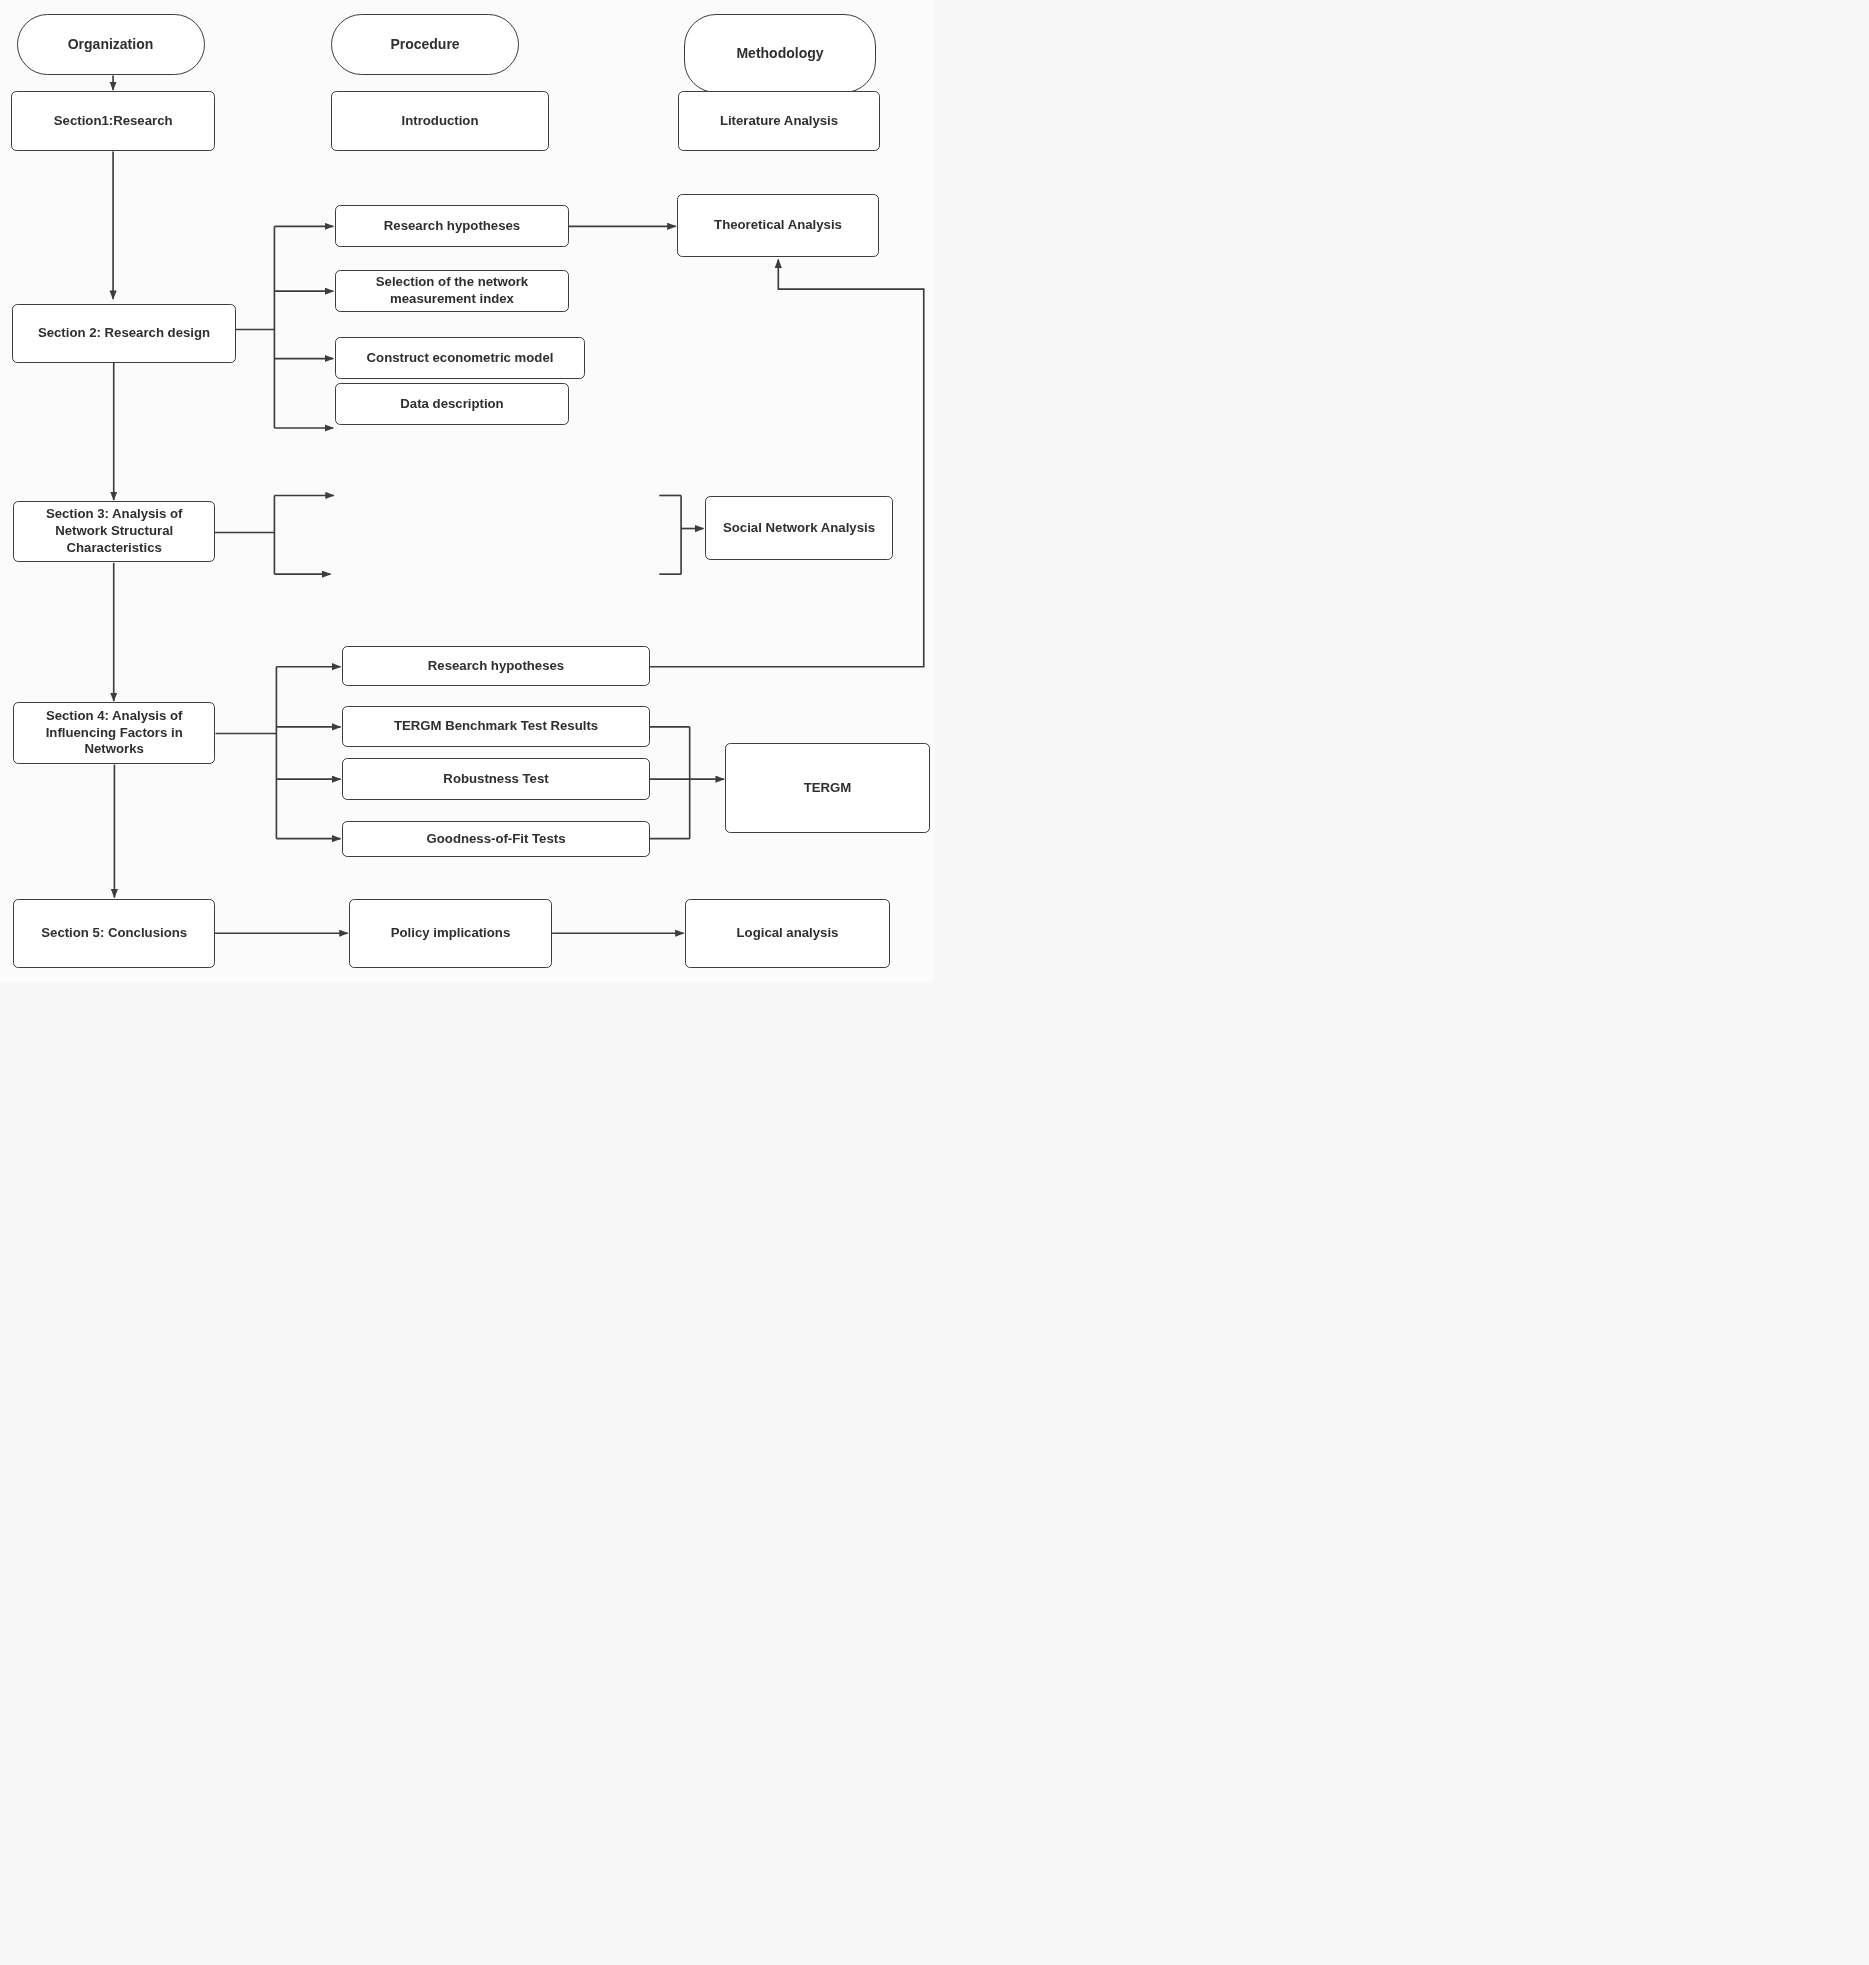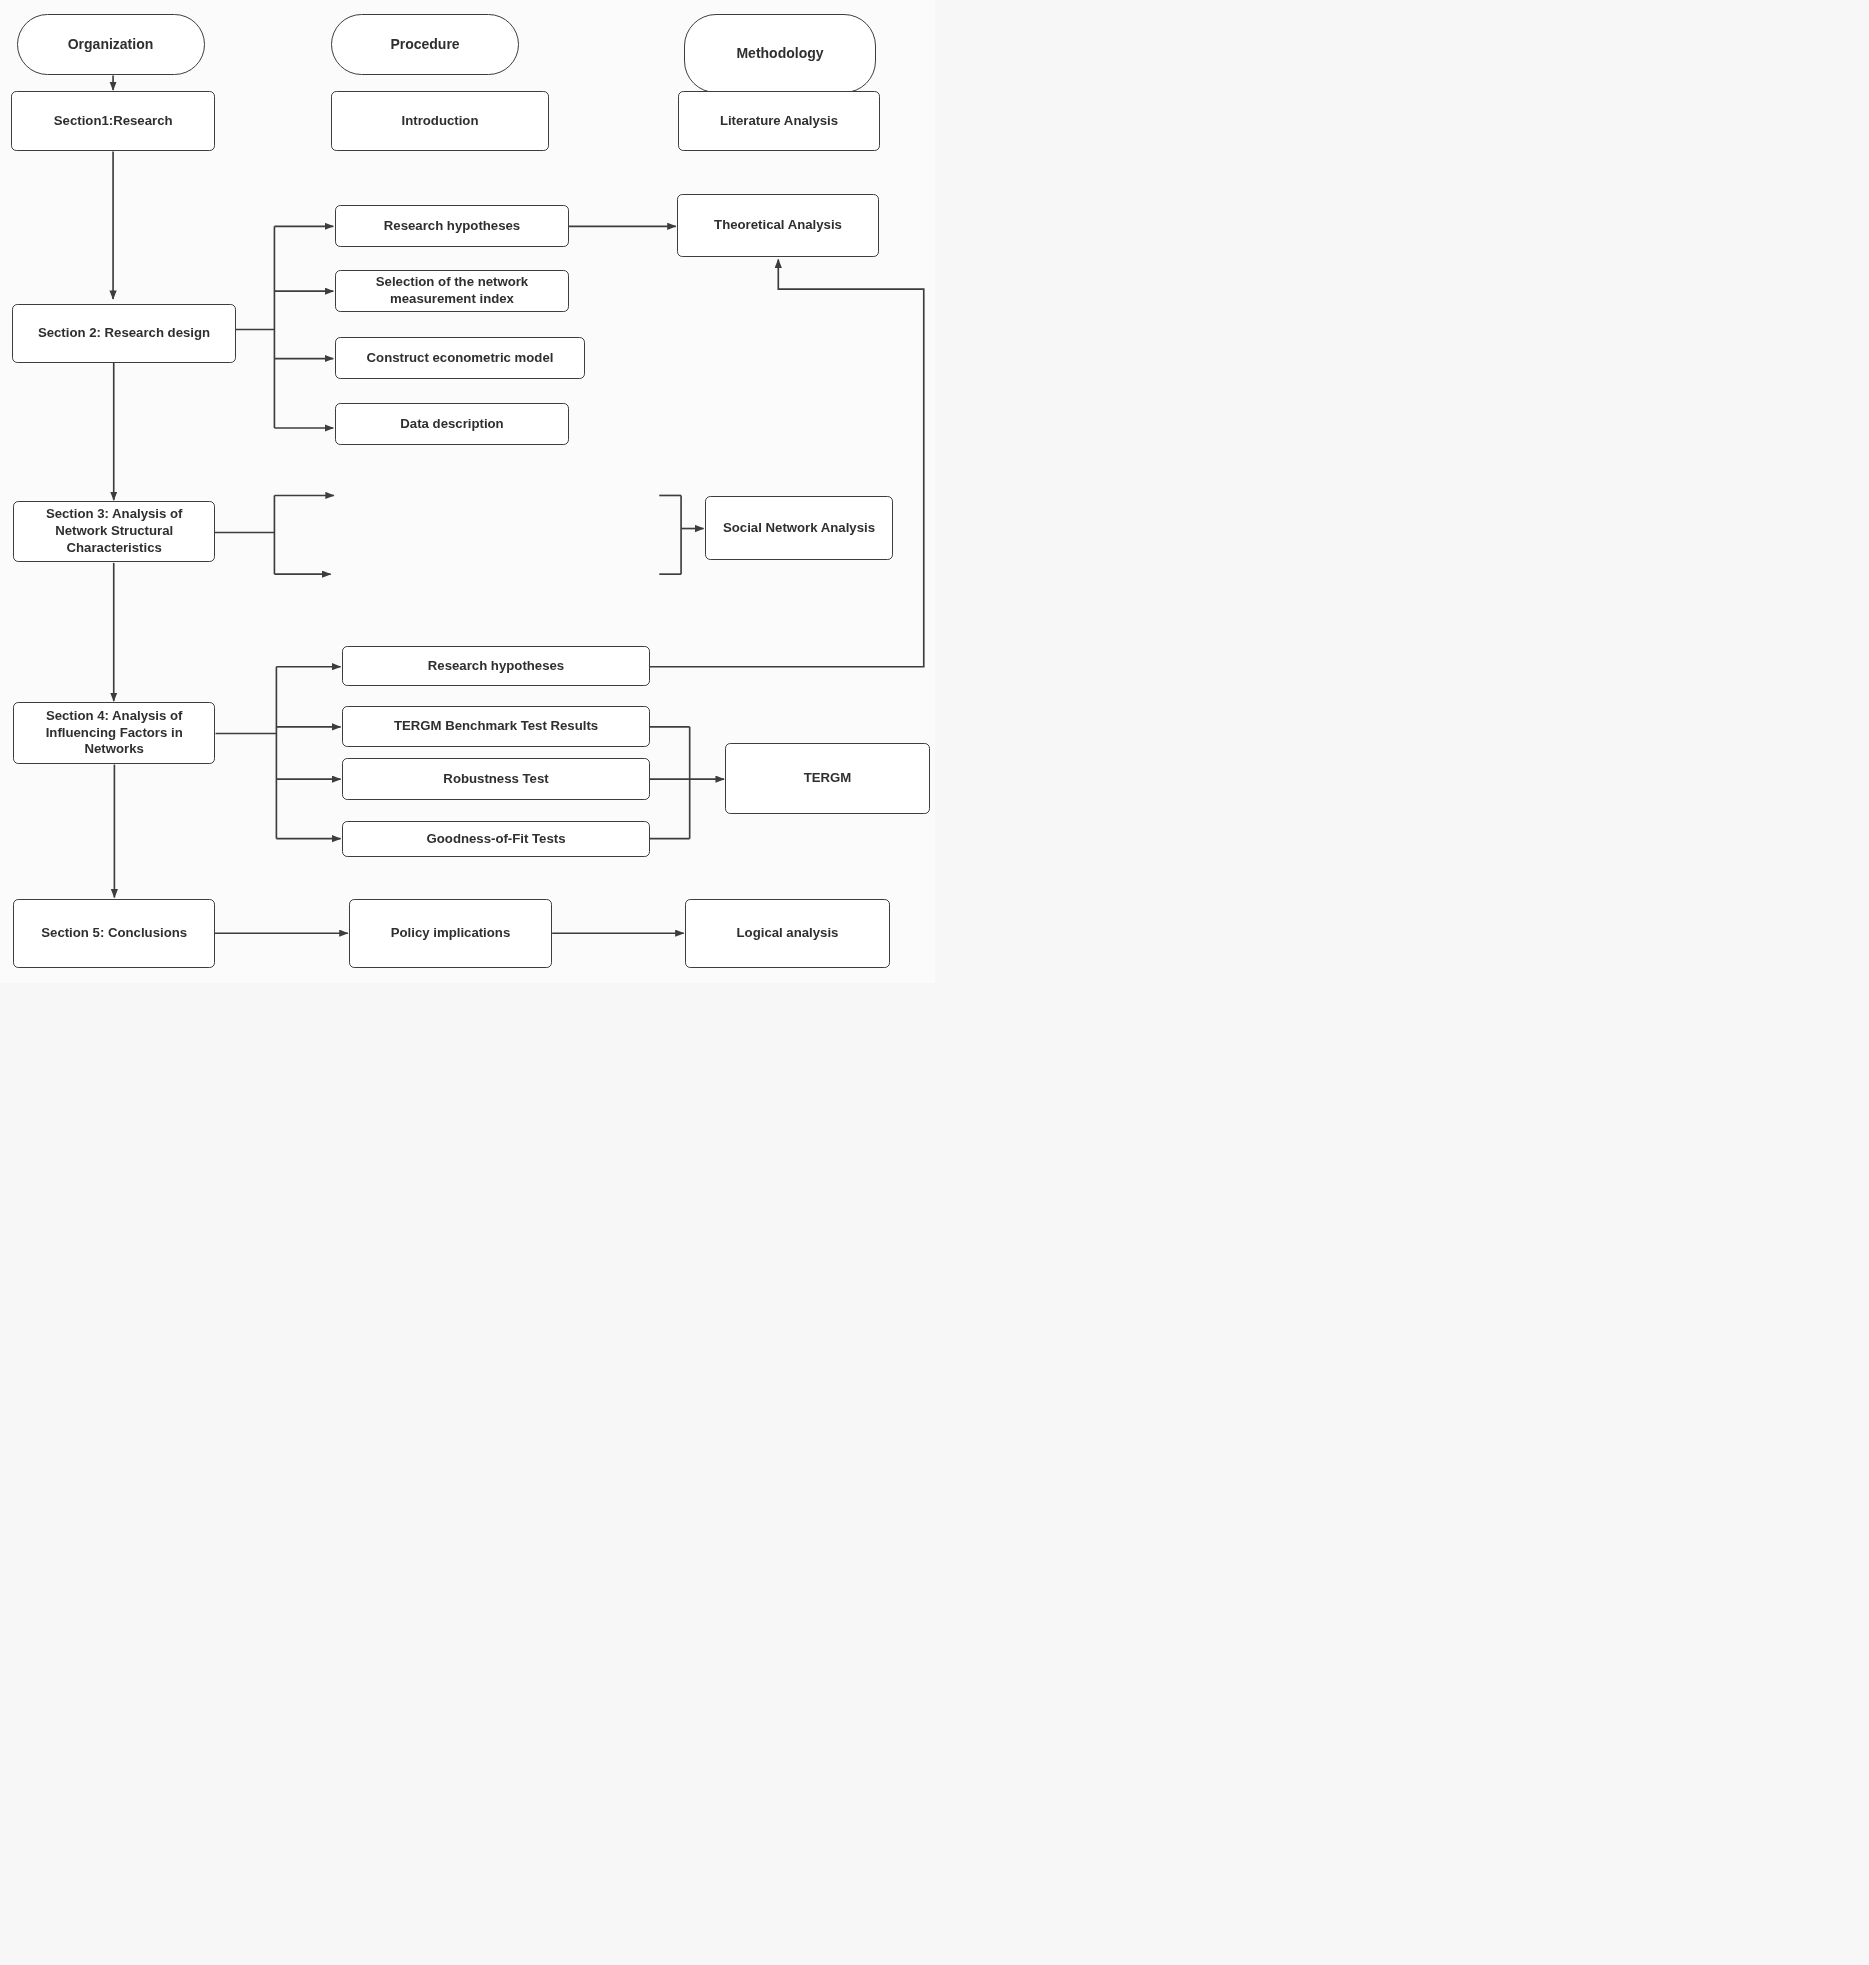--- a/index.html
+++ b/index.html
@@ -29,32 +29,32 @@
   .n-org{left:16.5px;top:14px;width:188px;height:61px;}
   .n-proc{left:331px;top:14px;width:188px;height:61px;}
   .n-meth{left:684px;top:14px;width:192px;height:79px;}
   .n-s1{left:11.2px;top:91px;width:204px;height:60px;}
   .n-intro{left:331px;top:91px;width:218px;height:60px;}
   .n-lit{left:678px;top:91px;width:202px;height:60px;}
   .n-s2{left:12px;top:304px;width:224px;height:59px;}
   .n-rh1{left:335px;top:205px;width:234px;height:42px;}
   .n-sel{left:335px;top:270px;width:234px;height:42px;}
   .n-cem{left:335px;top:337px;width:250px;height:42px;}
-  .n-dd{left:335px;top:403px;width:234px;height:42px;}
+  .n-dd{left:335px;top:383px;width:234px;height:42px;}
   .n-ta{left:677px;top:194px;width:202px;height:63px;}
   .n-s3{left:13.2px;top:501px;width:202px;height:61px;}
   .n-topo{left:335px;top:469px;width:324px;height:52px;}
   .n-core{left:332px;top:548px;width:327px;height:52px;}
   .n-sna{left:705px;top:496px;width:188px;height:64px;}
   .n-s4{left:13.2px;top:702px;width:202px;height:62px;}
   .n-rh2{left:342px;top:646px;width:308px;height:40px;}
   .n-tb{left:342px;top:706px;width:308px;height:41px;}
   .n-rob{left:342px;top:758px;width:308px;height:42px;}
   .n-gof{left:342px;top:821px;width:308px;height:36px;}
-  .n-tergm{left:725px;top:743px;width:205px;height:71px;}
+  .n-tergm{left:725px;top:743px;width:205px;height:90px;}
   .n-s5{left:13.2px;top:899px;width:202px;height:69px;}
   .n-pol{left:349px;top:899px;width:203px;height:69px;}
   .n-log{left:685px;top:899px;width:205px;height:69px;}
   .wires path{stroke:#3d3d3d;stroke-width:2.5;fill:none;}
 </style>
 </head>
 <body>
 
 <div class="canvas">
 

